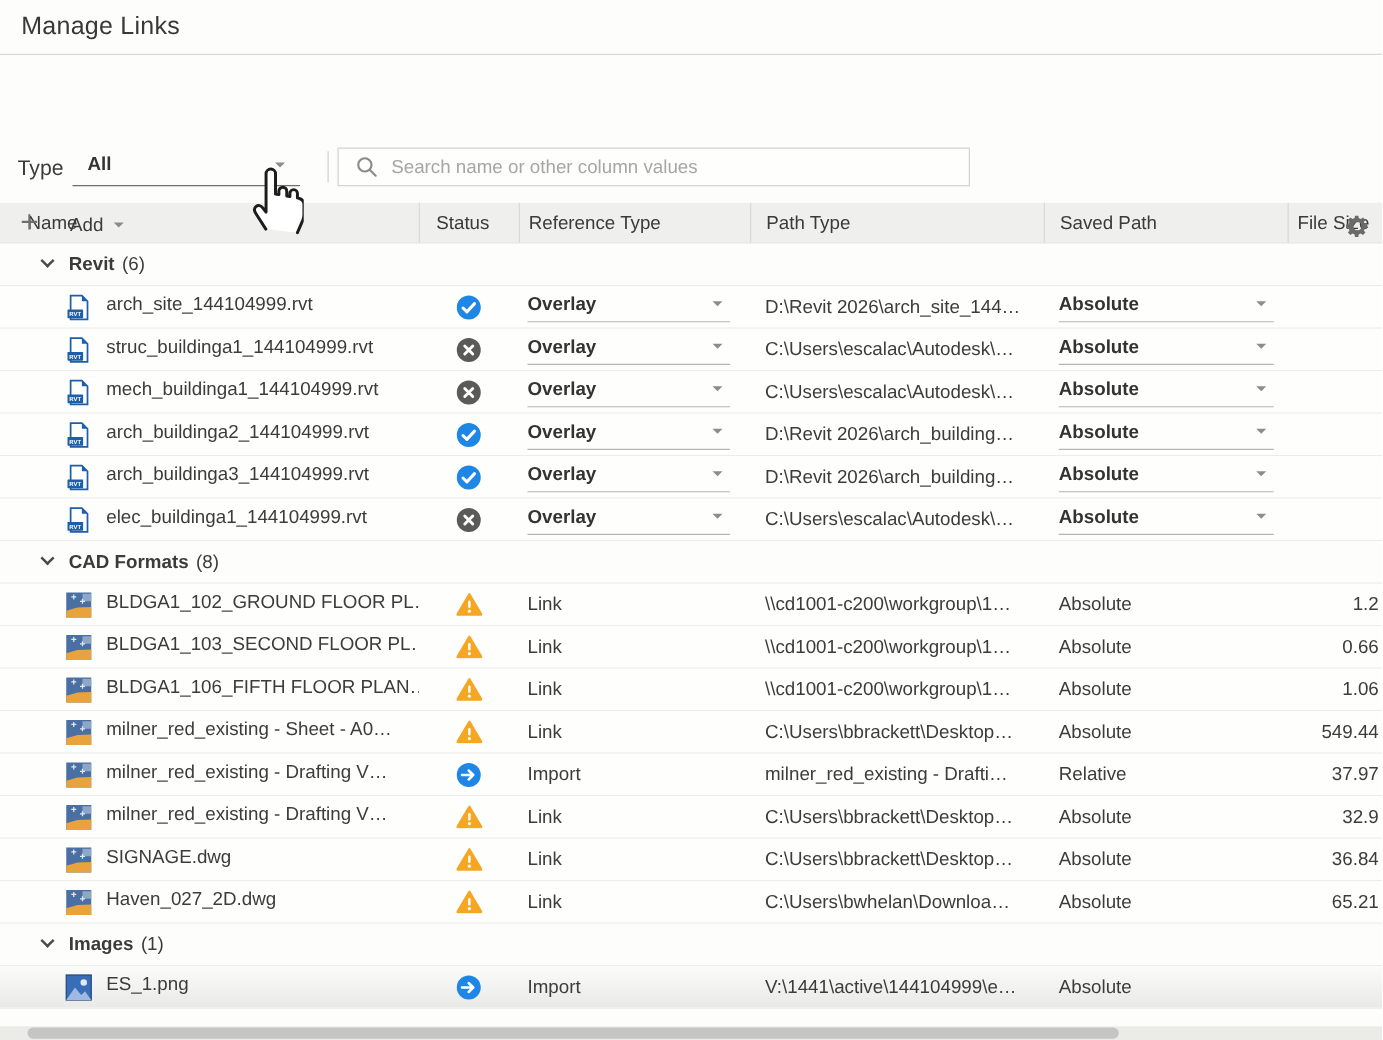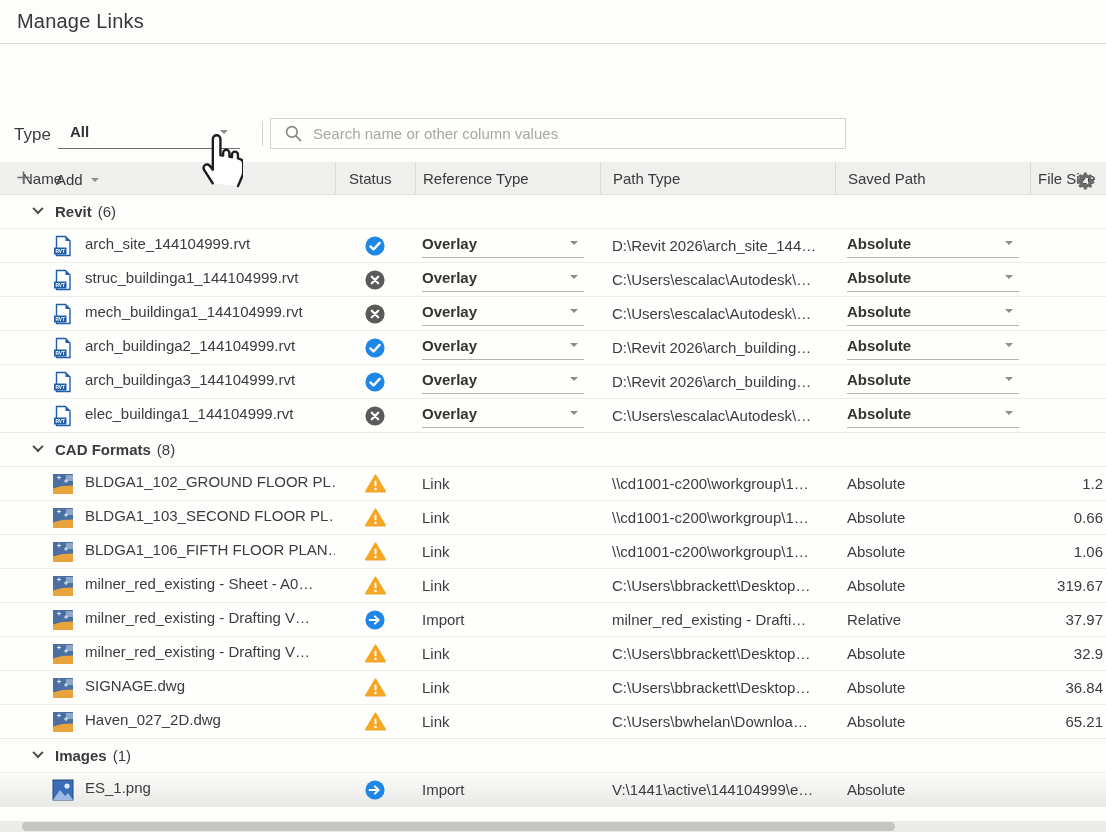--- a/index.html
+++ b/index.html
@@ -38,21 +38,21 @@
   .caret {
     width: 0; height: 0;
     border: 4.5px solid transparent;
     border-top-color: #8c8c8a;
     margin-top: 5px;
     flex: 0 0 auto;
   }
   .v-divider { position: absolute; left: 262px; top: 77px; width: 1px; height: 25px; background:#d2d2d0; }
   .search-wrap { position: absolute; left: 270px; top: 74px; }
   .search-input {
-    width: 576px; height: 31px;
+    width: 506px; height: 31px;
     border: 1px solid #d4d4d2;
     background: #fefefd;
     font-family: "Liberation Sans", sans-serif;
     font-size: 15px; color: #3c3c3c;
     padding-left: 42px;
     outline: none;
   }
   .search-input::placeholder { color: #a6a6a4; }
   .search-icon { position: absolute; left: 14px; top: 6px; pointer-events: none; }
   .add-btn {
@@ -479,21 +479,21 @@
             <svg width="21" height="19" viewBox="0 0 22 20">
               <path d="M11 1.5 21 18.5H1z" fill="#f5a623" stroke="#f5a623" stroke-width="2" stroke-linejoin="round"></path>
               <rect x="9.95" y="6.8" width="2.1" height="6.2" rx="1" fill="#fff"></rect>
               <circle cx="11" cy="15.7" r="1.35" fill="#fff"></circle>
             </svg>
           </span>
     </div>
     <div class="cell ref-cell"><span class="plain-choice">Link</span></div>
     <div class="cell path-cell">C:\Users\bbrackett\Desktop…</div>
     <div class="cell ptype-cell"><span class="plain-choice">Absolute</span></div>
-    <div class="cell size-cell">319.67</div>
+    <div class="cell size-cell">549.44</div>
   </div>
       <div class="row data-row">
     <div class="cell name-cell">
       <span class="file-icon">
             <svg viewBox="0 0 22 22">
               <rect x="1" y="1" width="20" height="20" fill="#4a6fa3"></rect>
               <rect x="14" y="2" width="7" height="6" fill="#8ea7c9"></rect>
               <path d="M5 4.5h4M7 2.5v4M12 8h4M14 6v4" stroke="#dfe8f4" stroke-width="1"></path>
               <path d="M1 21v-5.5l9-2.5 11-.5V21z" fill="#e8a33d"></path>
             </svg>

